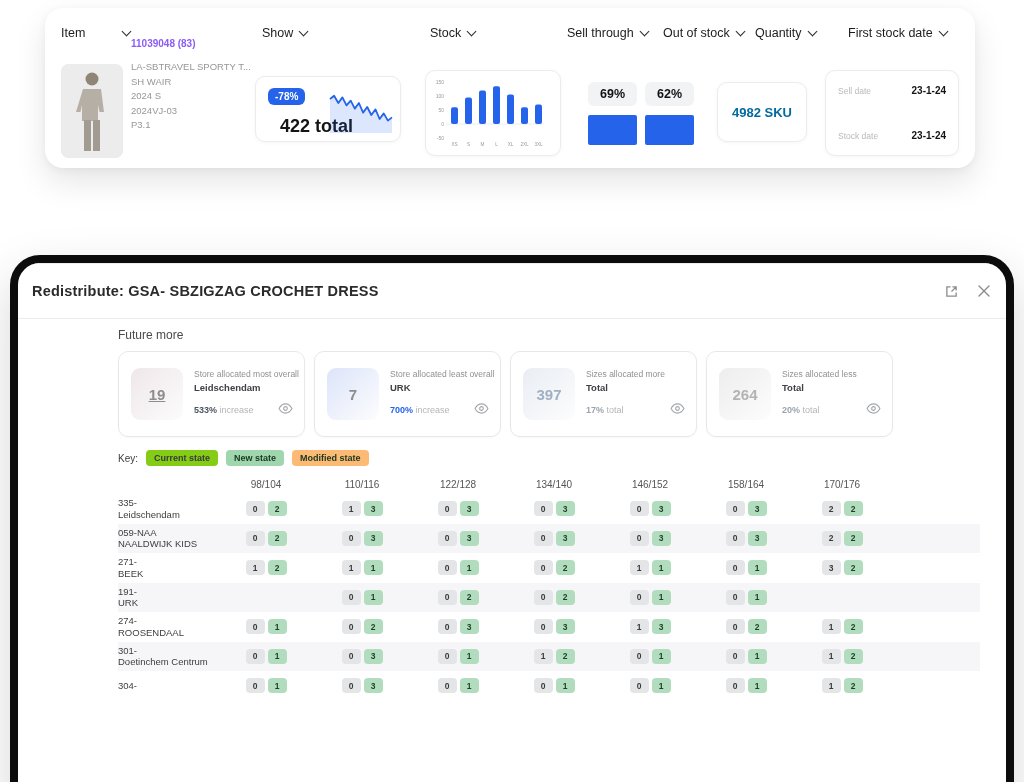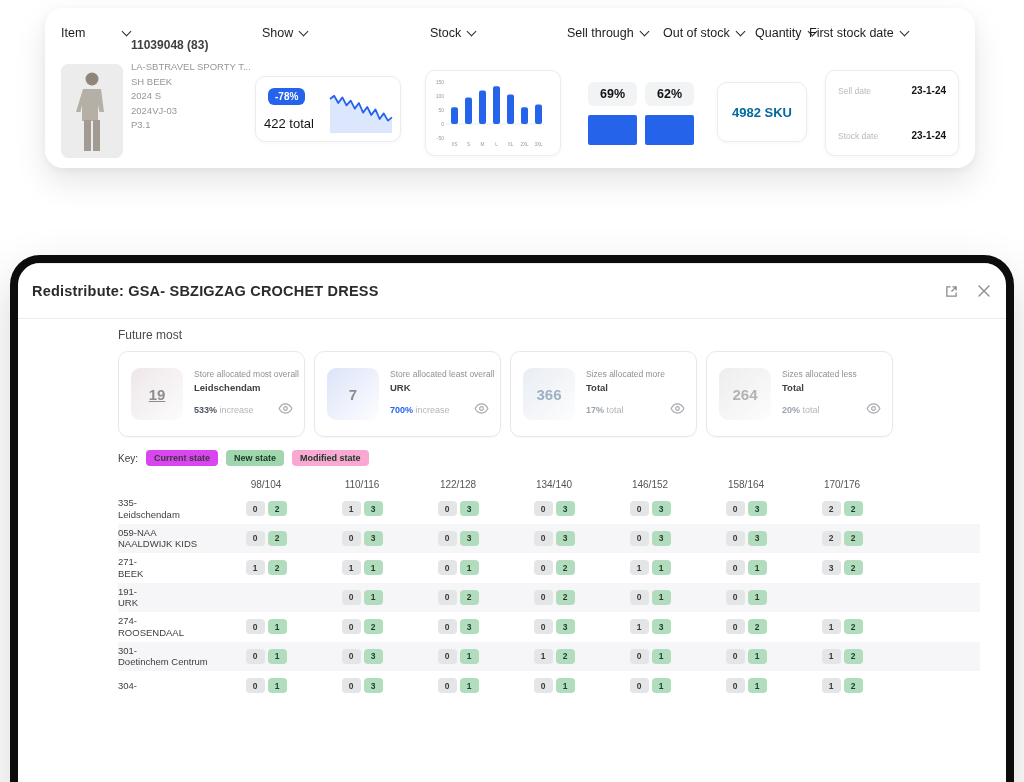--- a/index.html
+++ b/index.html
@@ -16,33 +16,33 @@
   .top-card{position:absolute;left:45px;top:8px;width:930px;height:160px;background:#fff;
     border-radius:18px;box-shadow:0 14px 32px rgba(0,0,0,.10),0 2px 8px rgba(0,0,0,.05)}
   #top-headers .th{position:absolute;top:18px;display:flex;align-items:center;gap:7px;
     font-size:12.5px;color:#1c1c1c;font-weight:500;cursor:pointer}
   #top-headers .th:nth-child(1){left:16px;gap:38px}
   #top-headers .th:nth-child(2){left:217px}
   #top-headers .th:nth-child(3){left:385px}
   #top-headers .th:nth-child(4){left:522px}
   #top-headers .th:nth-child(5){left:618px}
   #top-headers .th:nth-child(6){left:710px}
-  #top-headers .th:nth-child(7){left:764px}
+  #top-headers .th:nth-child(7){left:803px}
 
   .prod{position:absolute;left:16px;top:56px;width:62px;height:94px;border-radius:8px;
     background:#ececec;overflow:hidden;cursor:pointer}
-  .item-id{position:absolute;left:86px;top:30px;font-size:12px;font-weight:700;color:#404040}
+  .item-id{position:absolute;left:86px;top:30px;font-size:10px;font-weight:700;color:#8b5cf6}
   .item-lines{position:absolute;left:86px;top:52px;font-size:9.5px;color:#979797;line-height:14.5px}
 
   .mini-card{border:1px solid #ececef;border-radius:10px;background:#fff;
     box-shadow:0 1px 4px rgba(0,0,0,.04);box-sizing:border-box}
   .sales-card{position:absolute;left:210px;top:68px;width:146px;height:66px}
   .badge-blue{position:absolute;left:12px;top:11px;background:#2563eb;color:#fff;
     font-size:10px;font-weight:700;padding:3px 7px;border-radius:6px}
-  .sales-total{position:absolute;left:8px;top:39px;font-size:13px;font-weight:400;color:#141414}
+  .sales-total{position:absolute;left:24px;top:39px;font-size:18px;font-weight:700;color:#141414}
   #sparkline{position:absolute;right:6px;top:10px}
 
   .stock-card{position:absolute;left:380px;top:62px;width:136px;height:86px}
   #stockchart{position:absolute;left:4px;top:7px}
   svg text{font-family:"Liberation Sans",sans-serif}
 
   .stg{position:absolute;top:74px;width:49px;text-align:center}
   .stg.g1{left:543px}.stg.g2{left:600px}
   .stg .pct{display:block;background:#f2f3f5;border-radius:6px;font-size:12.5px;
     font-weight:700;color:#121212;padding:5px 0}
@@ -150,21 +150,21 @@
       <circle cx="31" cy="15" r="6.5" fill="#8f8678"></circle>
       <path d="M22 25 h18 l3 23 h-4.5 l-1.5 -7 v16 h-16 v-16 l-1.5 7 h-4.5 z" fill="#b6afa6"></path>
       <rect x="23" y="56" width="7" height="31" fill="#a29b91"></rect>
       <rect x="32" y="56" width="7" height="31" fill="#a29b91"></rect>
     </svg>
   </div>
 
   <div class="item-id">11039048 (83)</div>
   <div class="item-lines" id="item-lines">
       <div>LA-SBTRAVEL SPORTY T...</div>
-      <div>SH BEEK</div>
+      <div>SH WAIR</div>
       <div>2024 S</div>
       <div>2024VJ-03</div>
       <div>P3.1</div>
     </div>
 
   <div class="mini-card sales-card">
     <span class="badge-blue">-78%</span>
     <div class="sales-total">422 total</div>
     <svg id="sparkline" width="66" height="46" viewBox="0 0 66 46">
         <path d="M2.0,12.0 L6.1,8.8 L10.3,16.0 L14.4,10.4 L18.5,18.4 L22.7,13.6 L26.8,21.6 L30.9,16.0 L35.1,25.6 L39.2,20.0 L43.3,28.0 L47.5,22.4 L51.6,32.0 L55.7,26.4 L59.9,33.6 L64.0,30.4 L64,46 L2,46 Z" fill="#2563eb" opacity="0.16"></path>
@@ -235,21 +235,21 @@
       <button class="icon-btn">
         <svg width="12" height="12" viewBox="0 0 12 12">
           <path d="M1 1 L11 11 M11 1 L1 11" stroke="#8b8b8b" stroke-width="1.4" stroke-linecap="round"></path>
         </svg>
       </button>
     </span>
   </div>
   <div class="hr"></div>
 
   <div class="content">
-    <div class="future-label">Future most</div>
+    <div class="future-label">Future more</div>
 
     <div class="cards" id="stat-cards">
         <div class="scard">
           <div class="tile" style="background: linear-gradient(135deg, rgb(239, 231, 233), rgb(252, 252, 252)); color: rgb(141, 141, 141); text-decoration: underline;">19</div>
           <div class="t1">Store allocated most overall</div>
           <div class="t2">Leidschendam</div>
           <div class="metric"><b style="color: rgb(75, 85, 99);">533%</b><span class="suffix"> increase</span></div>
           <span class="eye"><svg width="15" height="11" viewBox="0 0 16 12">
               <path d="M1 6 C3 2.2 5.4 1 8 1 s5 1.2 7 5 c-2 3.8 -4.4 5 -7 5 S3 9.8 1 6z" fill="none" stroke="#a3a6ab" stroke-width="1.2"></path>
               <circle cx="8" cy="6" r="2" fill="none" stroke="#a3a6ab" stroke-width="1.2"></circle>
@@ -259,21 +259,21 @@
           <div class="tile" style="background: linear-gradient(135deg, rgb(220, 228, 249), rgb(253, 253, 254)); color: rgb(141, 141, 141);">7</div>
           <div class="t1">Store allocated least overall</div>
           <div class="t2">URK</div>
           <div class="metric"><b style="color: rgb(37, 99, 235);">700%</b><span class="suffix"> increase</span></div>
           <span class="eye"><svg width="15" height="11" viewBox="0 0 16 12">
               <path d="M1 6 C3 2.2 5.4 1 8 1 s5 1.2 7 5 c-2 3.8 -4.4 5 -7 5 S3 9.8 1 6z" fill="none" stroke="#a3a6ab" stroke-width="1.2"></path>
               <circle cx="8" cy="6" r="2" fill="none" stroke="#a3a6ab" stroke-width="1.2"></circle>
             </svg></span>
         </div>
         <div class="scard">
-          <div class="tile" style="background: linear-gradient(135deg, rgb(233, 237, 243), rgb(253, 253, 253)); color: rgb(159, 176, 196);">366</div>
+          <div class="tile" style="background: linear-gradient(135deg, rgb(233, 237, 243), rgb(253, 253, 253)); color: rgb(159, 176, 196);">397</div>
           <div class="t1">Sizes allocated more</div>
           <div class="t2">Total</div>
           <div class="metric"><b style="color: rgb(156, 163, 175);">17%</b><span class="suffix"> total</span></div>
           <span class="eye"><svg width="15" height="11" viewBox="0 0 16 12">
               <path d="M1 6 C3 2.2 5.4 1 8 1 s5 1.2 7 5 c-2 3.8 -4.4 5 -7 5 S3 9.8 1 6z" fill="none" stroke="#a3a6ab" stroke-width="1.2"></path>
               <circle cx="8" cy="6" r="2" fill="none" stroke="#a3a6ab" stroke-width="1.2"></circle>
             </svg></span>
         </div>
         <div class="scard">
           <div class="tile" style="background: linear-gradient(135deg, rgb(237, 237, 237), rgb(253, 253, 253)); color: rgb(179, 179, 179);">264</div>
@@ -284,23 +284,23 @@
               <path d="M1 6 C3 2.2 5.4 1 8 1 s5 1.2 7 5 c-2 3.8 -4.4 5 -7 5 S3 9.8 1 6z" fill="none" stroke="#a3a6ab" stroke-width="1.2"></path>
               <circle cx="8" cy="6" r="2" fill="none" stroke="#a3a6ab" stroke-width="1.2"></circle>
             </svg></span>
         </div>
       </div>
 
 
     <div class="key-row">
       <span>Key:</span>
       <span id="key-badges" style="display:flex;gap:8px">
-          <span class="kbadge" style="background: #d946ef; color: rgb(58, 58, 58);">Current state</span>
+          <span class="kbadge" style="background: #84cc16; color: rgb(58, 58, 58);">Current state</span>
           <span class="kbadge" style="background: rgb(159, 214, 174); color: rgb(22, 56, 31);">New state</span>
-          <span class="kbadge" style="background: #f9a8d4; color: rgb(22, 56, 31);">Modified state</span>
+          <span class="kbadge" style="background: #fdba74; color: rgb(22, 56, 31);">Modified state</span>
         </span>
     </div>
 
     <div class="grid">
       <div class="grid-head" id="grid-head">
           <div class="ghead-label"></div>
           <div class="ghead-cell">98/104</div>
           <div class="ghead-cell">110/116</div>
           <div class="ghead-cell">122/128</div>
           <div class="ghead-cell">134/140</div>

